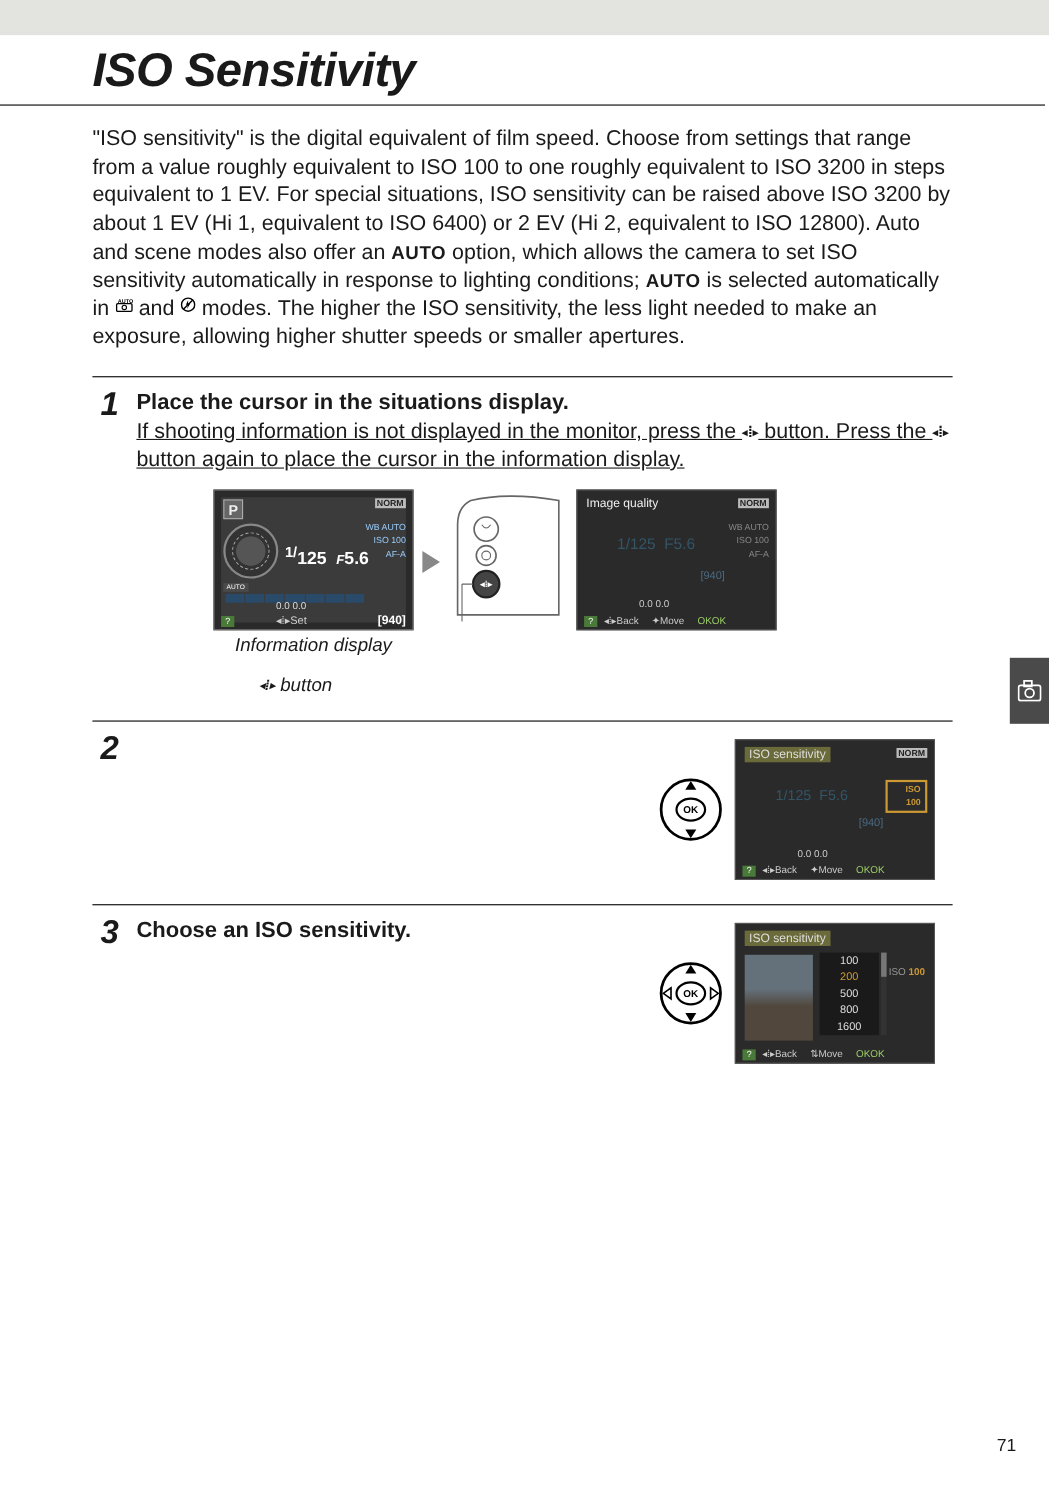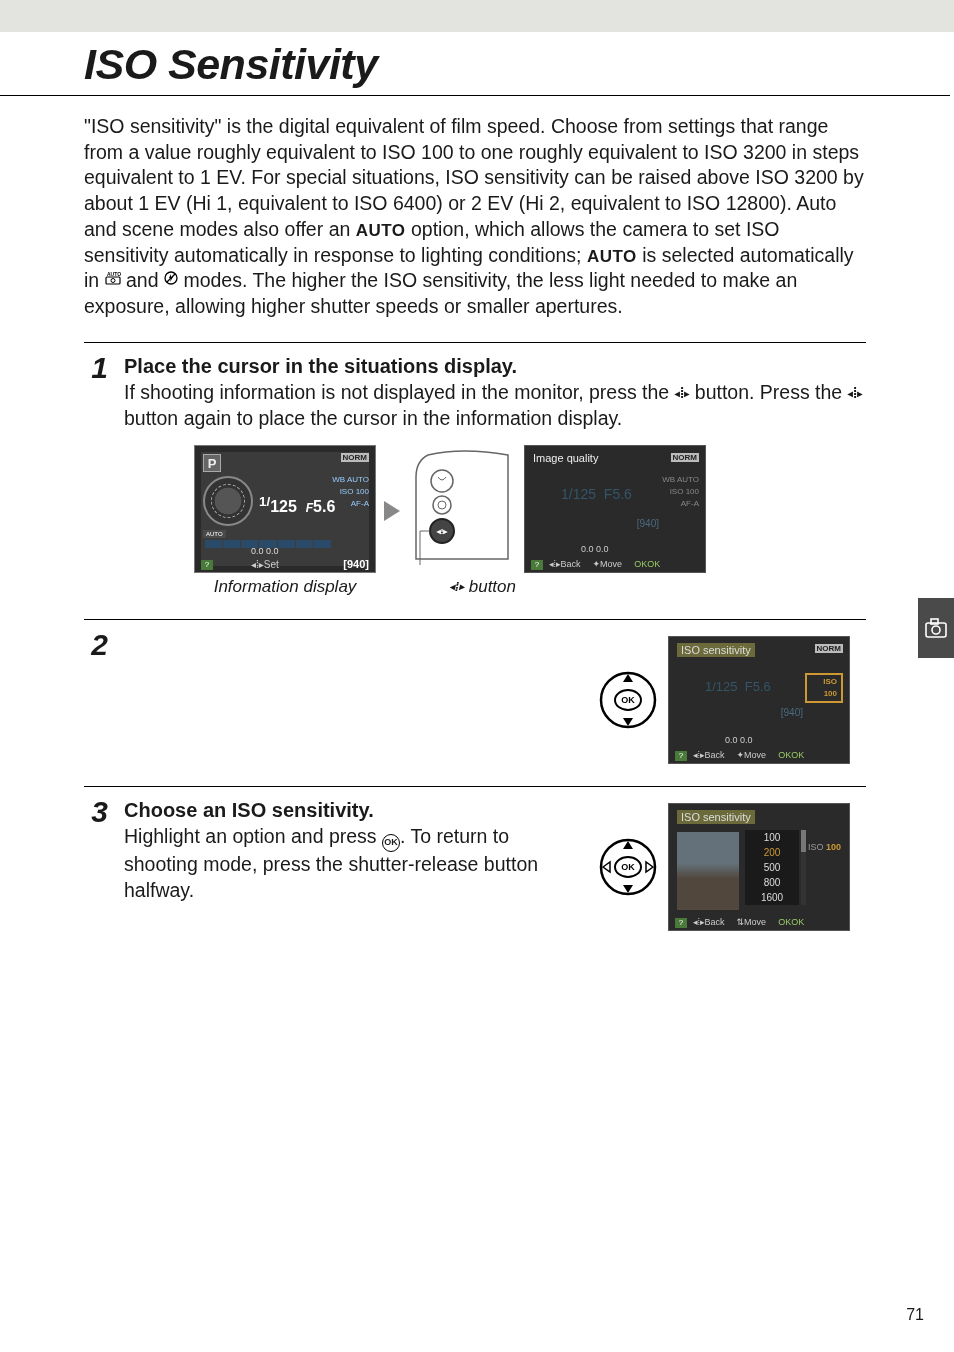--- a/index.html
+++ b/index.html
@@ -67,20 +67,21 @@
     padding-top: 6px;
   }
   .step-title {
     font-size: 20px;
     font-weight: 700;
   }
   .step-text {
     font-size: 19.5px;
     line-height: 1.32;
     margin-top: 2px;
+    text-decoration: underline;
   }
   .ok-sym {
     display: inline-flex;
     width: 18px; height: 18px;
     border: 1.3px solid #000; border-radius: 50%;
     align-items: center; justify-content: center;
     font-size: 9px; font-weight: 700;
     vertical-align: -2px;
   }
   .info-btn-sym {
@@ -215,21 +216,21 @@
   .lcd2 .foot { position:absolute; bottom:3px; left:24px; right:6px; display:flex; gap:12px; font-size:9px; color:#ccc;}
   .lcd2 .foot .ok { color:#9c6; }
   .lcd2 .b-help {
     position: absolute; bottom: 2px; left: 6px;
     background: #4a7a3a; color: #fff; width: 12px; height: 10px;
     font-size: 8px; text-align: center; line-height: 10px;
   }
   .captions-1 {
     display: flex; gap: 8px;
     margin-left: 110px; margin-top: 4px;
-    font-style: italic; font-size: 17px;
+    font-style: italic; font-size: 17px; flex-direction: column;
   }
   .captions-1 .c1 { width: 182px; text-align: center; }
   .captions-1 .gap1 { width: 16px; }
   .captions-1 .c2 { width: 108px; text-align: right; padding-left: 6px; }
   .info-btn-sym.small { font-size: 13px; }
 
   
   .fig-right {
     float: right;
     display: flex;
@@ -477,23 +478,20 @@
           <div class="iso-r"><span>ISO</span> <span class="v">100</span></div>
           <div class="b-help">?</div>
           <div class="foot">
             <span>◂⁞▸<span>Back</span></span>
             <span>⇅<span>Move</span></span>
             <span class="ok"><span>OK</span>OK</span>
           </div>
         </div>
       </div>
       <div class="step-title">Choose an ISO sensitivity.</div>
-      <div class="step-text">
-        <span>Highlight an option and press </span><span class="ok-sym">OK</span><span>.  To return to shooting mode, press the shutter-release button halfway.</span>
-      </div>
     </div>
   </div>
 
 </div>
 
 <div class="side-tab">
   <svg width="22" height="20" viewBox="0 0 22 20">
     <rect x="1" y="5" width="20" height="14" rx="2" fill="none" stroke="#fff" stroke-width="1.6"></rect>
     <rect x="6" y="1" width="7" height="5" fill="none" stroke="#fff" stroke-width="1.6"></rect>
     <circle cx="11" cy="12" r="4" fill="none" stroke="#fff" stroke-width="1.6"></circle>

